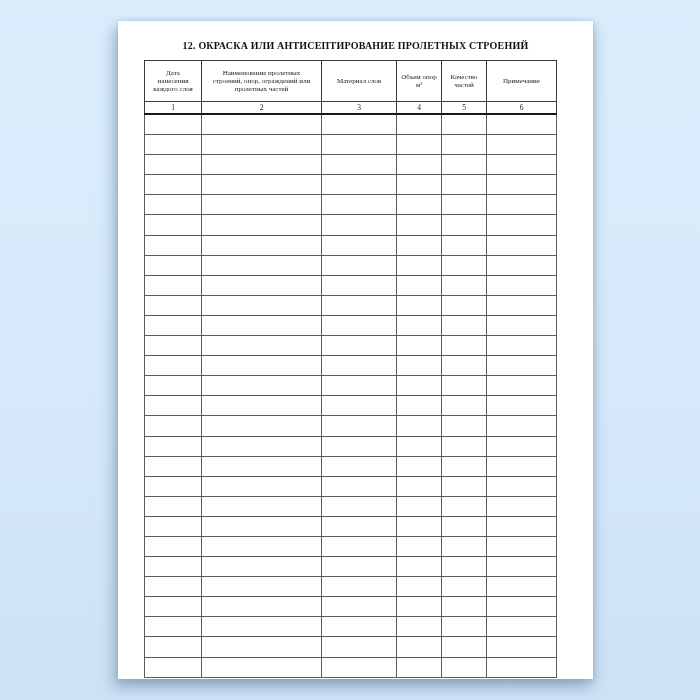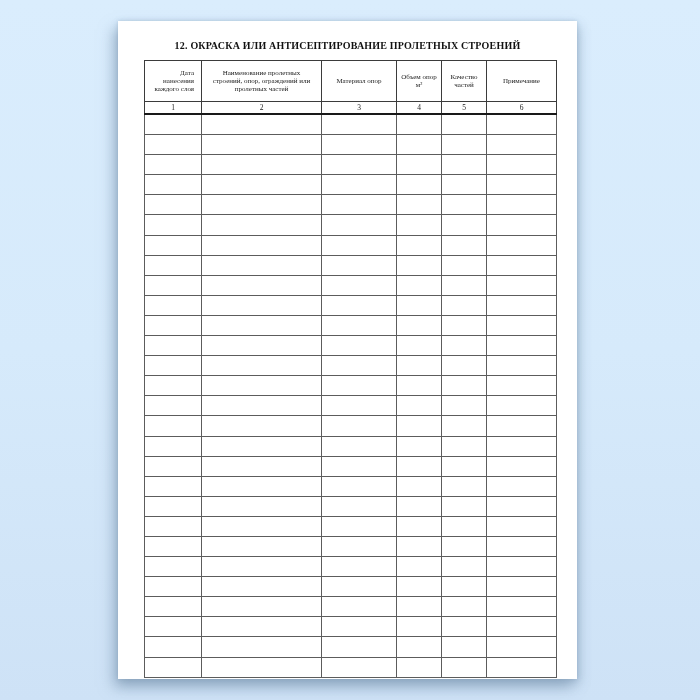--- a/index.html
+++ b/index.html
@@ -21,20 +21,21 @@
   .page {
     position: absolute;
     left: 118px;
     top: 21px;
     width: 459px;
     height: 658px;
     background: #ffffff;
     box-shadow: -5px 8px 13px rgba(116, 143, 171, 0.55),
                  3px 5px 10px rgba(116, 143, 171, 0.35),
                  0 0 4px rgba(116, 143, 171, 0.35);
+    padding-left: 16px;
   }
   .title {
     position: absolute;
     left: 0;
     top: 19px;
     width: 100%;
     text-align: center;
     font-size: 10px;
     font-weight: bold;
     letter-spacing: 0.2px;
@@ -61,21 +62,21 @@
     color: #1c1c1c;
     background: #ffffff;
   }
   tr.head-labels th {
     height: 40px;
     font-size: 7px;
     line-height: 8.3px;
     text-align: center;
     vertical-align: middle;
   }
-  tr.head-labels th.c1 { padding: 0 7px; text-align: right; }
+  tr.head-labels th.c1 { padding: 0 7px; }
   tr.head-labels th.c2 { padding: 0 10px; }
   tr.head-labels th.c3 { padding: 0 4px; }
   tr.head-labels th.c4 { padding: 0 4px; }
   tr.head-labels th.c5 { padding: 0 4px; }
   tr.head-labels th.c6 { padding: 0 4px; }
   tr.head-numbers th {
     height: 11px;
     font-size: 7.5px;
     line-height: 11px;
     text-align: center;
@@ -101,21 +102,21 @@
         <col style="width:120px">
         <col style="width:75px">
         <col style="width:45px">
         <col style="width:45px">
         <col style="width:70px">
       </colgroup>
       <thead>
         <tr class="head-labels">
           <th class="c1">Дата нанесения каждого слоя</th>
           <th class="c2">Наименование пролетных строений, опор, ограждений или пролетных частей</th>
-          <th class="c3">Материал опор</th>
+          <th class="c3">Материал слоя</th>
           <th class="c4">Объем опор м²</th>
           <th class="c5">Качество частей</th>
           <th class="c6">Примечание</th>
         </tr>
         <tr class="head-numbers">
           <th>1</th>
           <th>2</th>
           <th>3</th>
           <th>4</th>
           <th>5</th>

